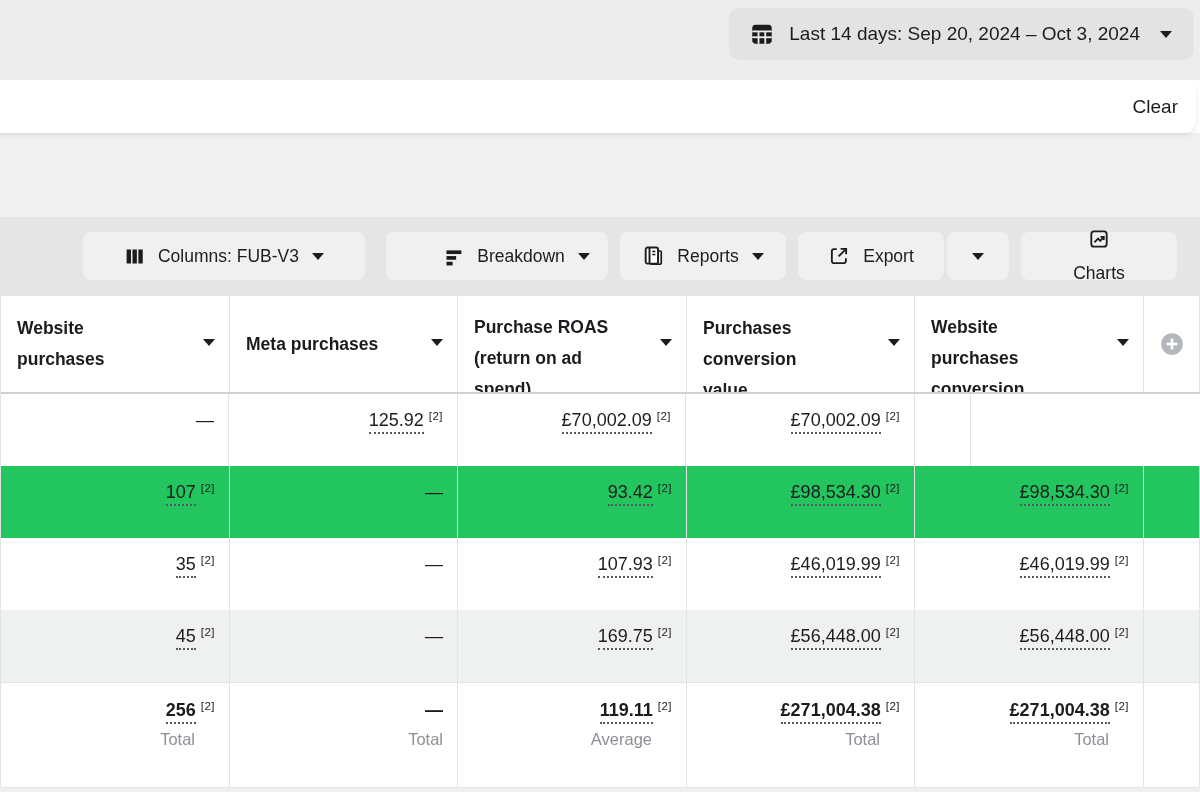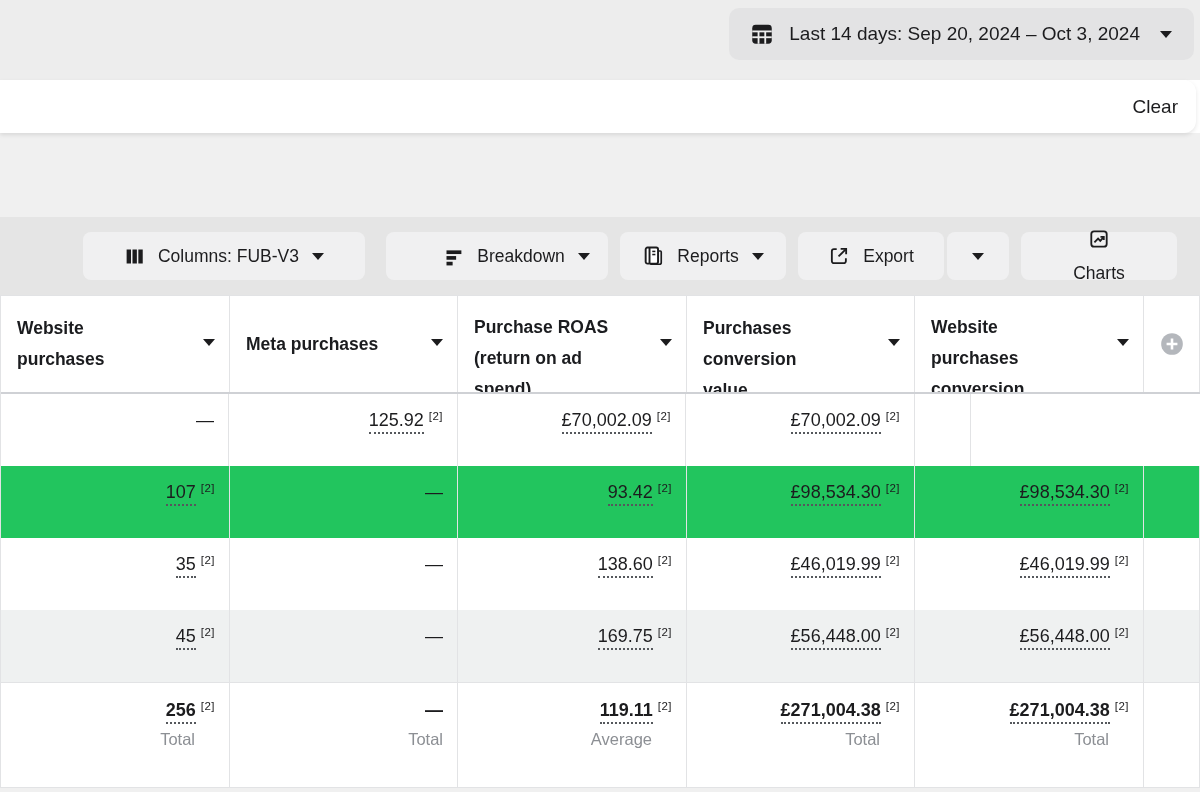--- a/index.html
+++ b/index.html
@@ -243,21 +243,21 @@
       <div class="td c1"><span class="dash-val">—</span></div>
       <div class="td c2"><span class="val">93.42</span><span class="fn">[2]</span></div>
       <div class="td c3"><span class="val">£98,534.30</span><span class="fn">[2]</span></div>
       <div class="td c4"><span class="val">£98,534.30</span><span class="fn">[2]</span></div>
       <div class="td c5"></div>
     </div>
 
     <div class="tr">
       <div class="td c0"><span class="val">35</span><span class="fn">[2]</span></div>
       <div class="td c1"><span class="dash-val">—</span></div>
-      <div class="td c2"><span class="val">138.60</span><span class="fn">[2]</span></div>
+      <div class="td c2"><span class="val">107.93</span><span class="fn">[2]</span></div>
       <div class="td c3"><span class="val">£46,019.99</span><span class="fn">[2]</span></div>
       <div class="td c4"><span class="val">£46,019.99</span><span class="fn">[2]</span></div>
       <div class="td c5"></div>
     </div>
 
     <div class="tr row-gray">
       <div class="td c0"><span class="val">45</span><span class="fn">[2]</span></div>
       <div class="td c1"><span class="dash-val">—</span></div>
       <div class="td c2"><span class="val">169.75</span><span class="fn">[2]</span></div>
       <div class="td c3"><span class="val">£56,448.00</span><span class="fn">[2]</span></div>

